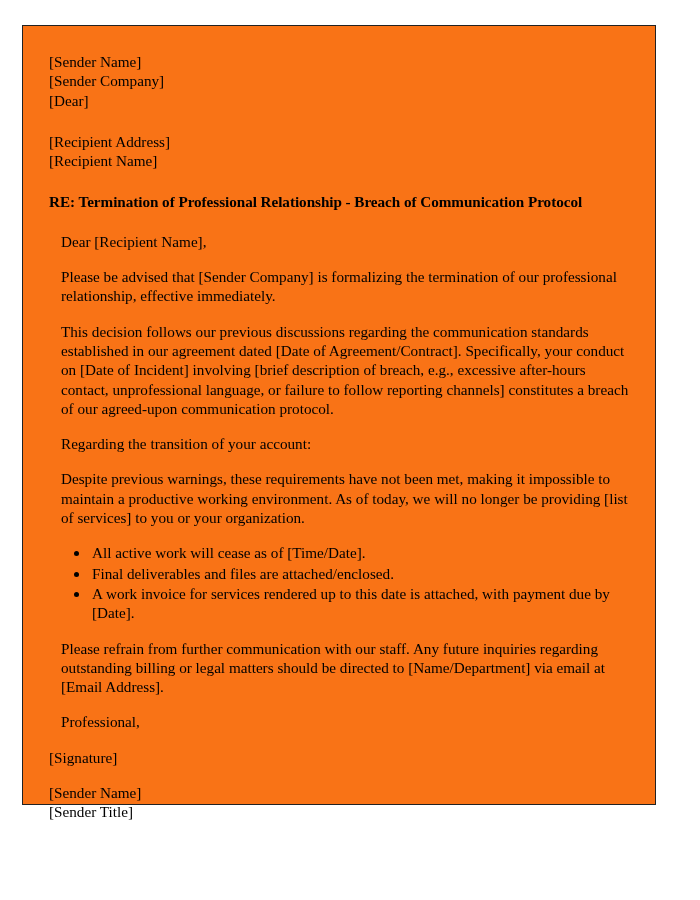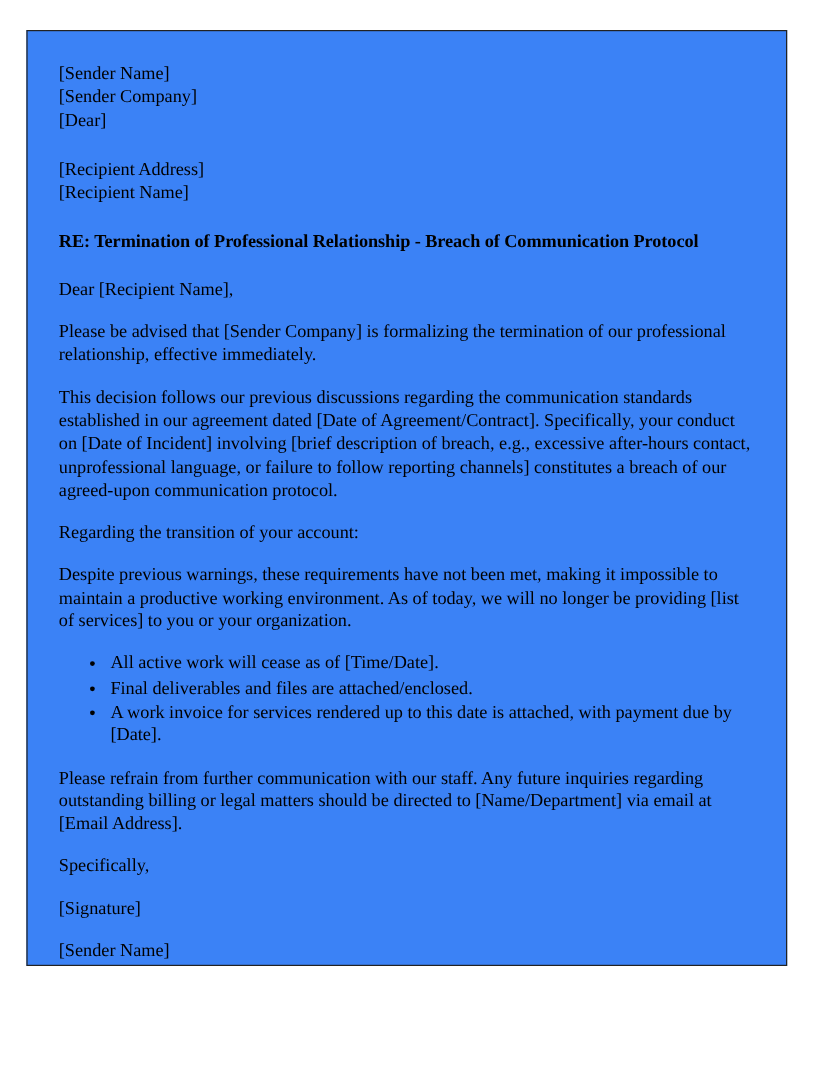--- a/index.html
+++ b/index.html
@@ -14,21 +14,21 @@
     color: #000000;
     overflow: hidden;
   }
   .page {
     position: absolute;
     left: 22px;
     top: 25px;
     width: 634px;
     height: 780px;
     border: 1px solid #222222;
-    background: #3b82f6;
+    background: #f97316;
     box-sizing: border-box;
   }
   .letter-body {
     padding: 26px 24px 0 26px;
     font-size: 15.2px;
     line-height: 1.27;
   }
   .addr-block {
     margin: 0 0 22px 0;
   }
@@ -38,21 +38,21 @@
   }
   .gap-block {
     margin: 0 0 22px 0;
   }
   .subject {
     font-weight: bold;
     margin: 0 0 20px 0;
     letter-spacing: -0.05px;
   }
   p.para {
-    margin: 0 0 16px 0;
+    margin: 0 0 16px 12px;
     text-align: left;
   }
   ul.bullets {
     margin: 0 0 16px 0;
     padding-left: 40px;
     list-style-type: disc;
   }
   ul.bullets li {
     margin: 0 0 1px 1px;
     padding-left: 2px;
@@ -94,22 +94,23 @@
     <p class="para">Despite previous warnings, these requirements have not been met, making it impossible to maintain a productive working environment. As of today, we will no longer be providing [list of services] to you or your organization.</p>
 
     <ul class="bullets">
       <li>All active work will cease as of [Time/Date].</li>
       <li>Final deliverables and files are attached/enclosed.</li>
       <li>A work invoice for services rendered up to this date is attached, with payment due by [Date].</li>
     </ul>
 
     <p class="para">Please refrain from further communication with our staff. Any future inquiries regarding outstanding billing or legal matters should be directed to [Name/Department] via email at [Email Address].</p>
 
-    <p class="para">Specifically,</p>
+    <p class="para">Professional,</p>
 
     <p class="sig-gap">[Signature]</p>
 
     <div class="closing-block">
       <span class="addr-line">[Sender Name]</span>
+      <span class="addr-line">[Sender Title]</span>
     </div>
 
   </div>
 </div>
 
 </body></html>

